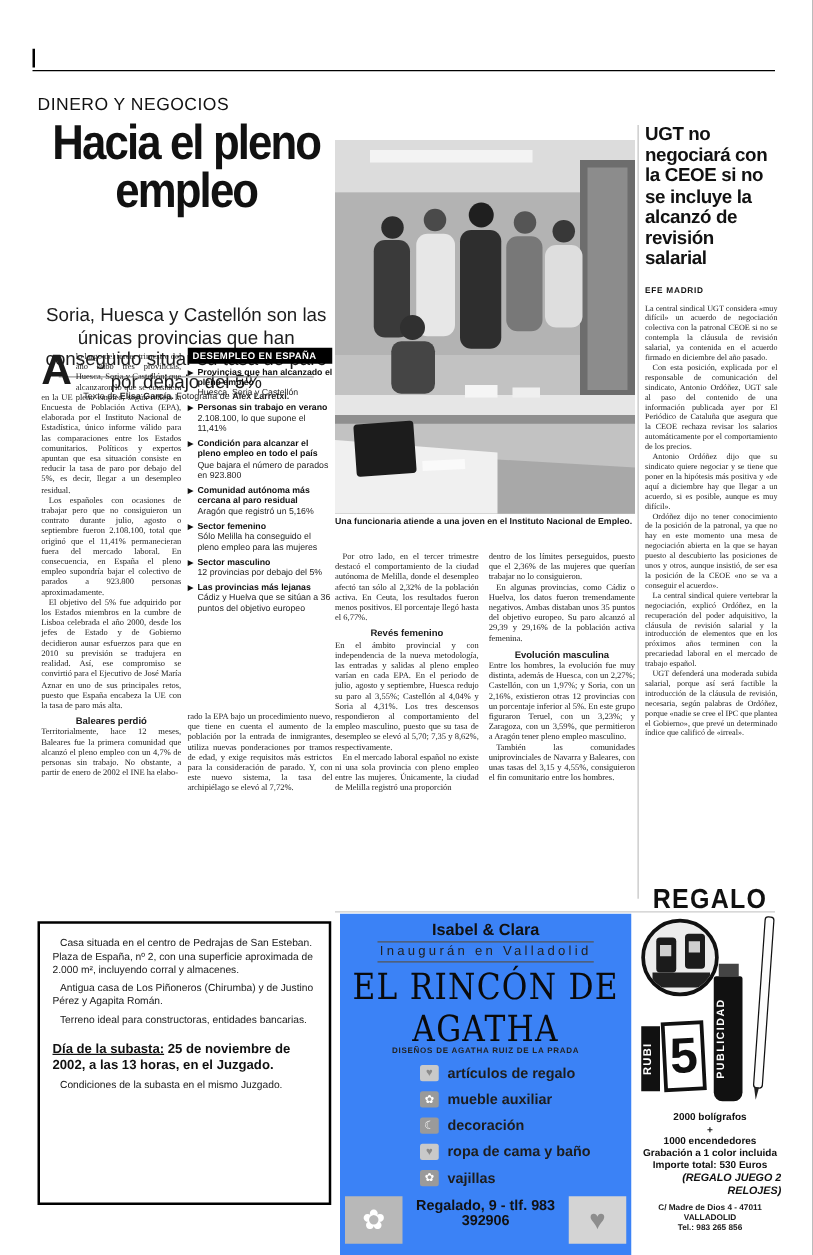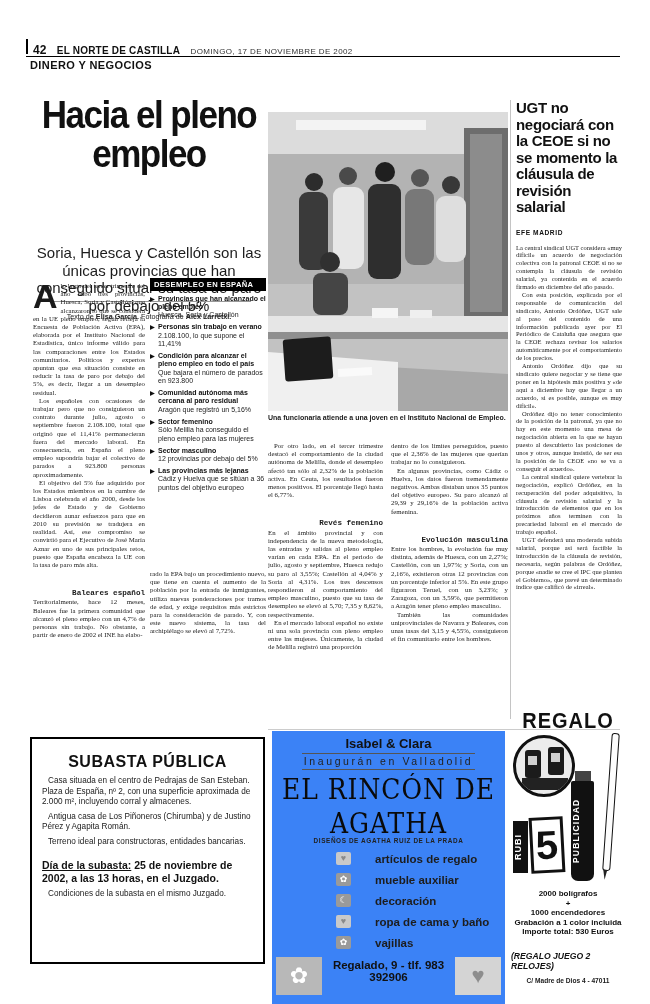--- a/index.html
+++ b/index.html
@@ -8,36 +8,36 @@
         font-family:"Liberation Serif",serif;color:#111;overflow:hidden}
   .abs{position:absolute}
 
   
   .hdr-tick{left:26px;top:39px;width:2px;height:15px;background:#000}
   .hdr-row{left:33px;top:40px;width:590px;height:14px;font-family:"Liberation Sans",sans-serif;white-space:nowrap}
   .hdr-pgnum{font-weight:bold;font-size:12px}
   .hdr-masthead{font-weight:bold;font-size:10px;margin-left:6px;letter-spacing:.2px}
   .hdr-date{font-size:8px;color:#333;margin-left:6px;letter-spacing:.4px}
   .hdr-rule{left:26px;top:56px;width:594px;height:1px;background:#000}
-  .section-title{left:30px;top:59px;font-family:"Liberation Sans",sans-serif;font-weight:bold;font-size:11px;letter-spacing:.4px}
+  .section-title{left:30px;top:75px;font-family:"Liberation Sans",sans-serif;font-weight:normal;font-size:14px;letter-spacing:.4px}
 
   
   .headline{left:27px;top:96px;width:244px;text-align:center;font-family:"Liberation Sans",sans-serif;
             font-weight:bold;font-size:35px;line-height:.97;letter-spacing:-1.5px;transform:scaleY(1.12);transform-origin:top}
   .subhead{left:27px;top:244px;width:244px;text-align:center;font-family:"Liberation Sans",sans-serif;
            font-size:15px;line-height:1.18;color:#1c1c1c}
   .byline{left:47px;top:301px;width:204px;border-top:1px solid #999;padding-top:10px;text-align:center;
           font-family:"Liberation Sans",sans-serif;font-size:7.2px;color:#222}
   .byline b{font-weight:bold}
 
   
   .col{position:absolute;text-align:justify;font-size:6.8px;line-height:8.2px;color:#1a1a1a;overflow:hidden}
   .col p{margin:0}
   .col p.ind{text-indent:6px}
-  .col .subh{font-family:Liberation Mono, monospace;font-weight:bold;font-size:7.6px;margin:20px 0 1px;text-align:right}
+  .col .subh{font-family:Liberation Sans, sans-serif;font-weight:bold;font-size:7.6px;margin:4px 0 1px;text-align:center}
   .dropcap{float:left;font-family:"Liberation Sans",sans-serif;font-weight:bold;font-size:34px;line-height:27px;
            margin:1px 3px 0 0}
   #col1{left:33px;top:282px;width:112px;height:437px}
   #col2cont{left:150px;top:570px;width:116px;height:149px}
   #col3{left:268px;top:442px;width:115px;height:284px}
   #col4{left:391px;top:442px;width:117px;height:284px}
 
   
   .ibox{left:150px;top:278px;width:116px;height:289px;font-family:"Liberation Sans",sans-serif;overflow:hidden}
   .ibox-title{background:#000;color:#fff;font-weight:bold;font-size:7.6px;line-height:13px;padding:0 4px;letter-spacing:.3px}
@@ -73,21 +73,21 @@
   
   .ad2{left:272px;top:731px;width:233px;height:308px;background:#3b82f6;padding-top:5px;
        font-family:"Liberation Sans",sans-serif;overflow:hidden}
   .ad2-h1{text-align:center;font-weight:bold;font-size:13px}
   .ad2-rule{margin:2px 30px 0;border-top:1px solid #555}
   .ad2-h2{text-align:center;font-size:10.5px;letter-spacing:2.6px;margin-top:1px;color:#222}
   .ad2-brand{text-align:center;font-family:"DejaVu Serif",serif;font-size:25px;letter-spacing:1px;margin-top:3px;
              transform:scaleY(1.15);transform-origin:top;color:#0a0a0a}
   .ad2-tag{text-align:center;font-weight:bold;font-size:6.4px;letter-spacing:.6px;margin-top:6px;color:#222}
   .ad2-items{margin:8px 0 0 64px}
-  .ad2-item{display:flex;align-items:center;gap:24px;margin-bottom:8px}
+  .ad2-item{display:flex;align-items:center;gap:7px;margin-bottom:8px}
   .ad2-ic{width:15px;height:13px;border-radius:2px;text-align:center;font-size:9px;line-height:13px}
   .ic-dark{background:#9a9a9a;color:#fff}
   .ic-light{background:#c9c9c9;color:#8a8a8a}
   .ic-heart::before{content:"\2665"}
   .ic-flower::before{content:"\273F"}
   .ic-moon::before{content:"\263E"}
   .ad2-item-label{font-weight:bold;font-size:11.5px;color:#1d1d1d}
   .ad2-footer{position:relative;height:40px;margin-top:2px}
   .ad2-f-ic{position:absolute;top:0;width:46px;height:38px;text-align:center;font-size:22px;line-height:38px}
   .ad2-f-left{left:4px;background:#b8b8b8;color:#fff}
@@ -110,34 +110,29 @@
           font-weight:bold;font-size:40px;line-height:50px;text-align:center;transform:rotate(-3deg)}
   .r-cap{position:absolute;left:64px;top:38px;width:16px;height:10px;background:#444}
   .r-pub{position:absolute;left:60px;top:48px;width:23px;height:100px;background:#111;border-radius:7px 7px 2px 2px;
          color:#fff;writing-mode:vertical-rl;transform:rotate(180deg);text-align:center;font-weight:bold;
          font-size:8.5px;letter-spacing:1.2px}
   .r-pen{position:absolute;left:96px;top:0;width:8px;height:138px;background:#fdfdfd;border:1.5px solid #111;
          border-radius:3px;transform:rotate(4deg)}
   .r-pen::after{content:"";position:absolute;left:0;bottom:-10px;border-left:2.5px solid transparent;
                 border-right:2.5px solid transparent;border-top:10px solid #222}
   .r-lines{margin-top:4px;text-align:center;font-weight:bold;font-size:8px;line-height:9.6px}
-  .r-promo{margin-top:14px;text-align:left;font-weight:bold;font-style:italic;font-size:8.6px}
+  .r-promo{margin-top:0;text-align:right;font-weight:bold;font-style:italic;font-size:8.6px}
   .r-addr{margin-top:6px;text-align:center;font-weight:bold;font-size:6.6px;line-height:8px;color:#1a1a1a}
 </style>
 </head>
 <body>
 
 <div class="page">
 
   <div class="abs hdr-tick"></div>
-  <div class="abs hdr-row">
-    <span class="hdr-pgnum">42</span>
-    <span class="hdr-masthead">EL NORTE DE CASTILLA</span>
-    <span class="hdr-date">DOMINGO, 17 DE NOVIEMBRE DE 2002</span>
-  </div>
   <div class="abs hdr-rule"></div>
   <div class="abs section-title">DINERO Y NEGOCIOS</div>
 
   <div class="abs headline">Hacia el pleno empleo</div>
   <div class="abs subhead">Soria, Huesca y Castellón son las únicas provincias que han conseguido situar su tasa de paro por debajo del 5%</div>
   <div class="abs byline"><span>Texto de </span><b>Elisa García.</b><span> Fotografía de </span><b>Alex Larretxi.</b></div>
 
   <div class="abs photo">
     <svg width="240" height="299" viewBox="0 0 240 299">
       <rect x="0" y="0" width="240" height="299" fill="#c2c2c2"></rect>
@@ -167,21 +162,21 @@
       <rect x="16" y="226" width="48" height="42" rx="3" fill="#1c1c1c" transform="rotate(-4 40 247)"></rect>
       <rect x="70" y="256" width="34" height="8" fill="#fafafa" transform="rotate(-3 87 260)"></rect>
     </svg>
   </div>
   <div class="abs caption">Una funcionaria atiende a una joven en el Instituto Nacional de Empleo.</div>
 
   <div class="col" id="col1">
     <p><span class="dropcap">A</span><span>lo largo del tercer trimestre del año hubo tres provincias, Huesca, Soria y Castellón, que alcanzaron lo que se considera en la UE pleno empleo, según refleja la Encuesta de Población Activa (EPA), elaborada por el Instituto Nacional de Estadística, único informe válido para las comparaciones entre los Estados comunitarios. Políticos y expertos apuntan que esa situación consiste en reducir la tasa de paro por debajo del 5%, es decir, llegar a un desempleo residual.</span></p>
     <p class="ind">Los españoles con ocasiones de trabajar pero que no consiguieron un contrato durante julio, agosto o septiembre fueron 2.108.100, total que originó que el 11,41% permanecieran fuera del mercado laboral. En consecuencia, en España el pleno empleo supondría bajar el colectivo de parados a 923.800 personas aproximadamente.</p>
     <p class="ind">El objetivo del 5% fue adquirido por los Estados miembros en la cumbre de Lisboa celebrada el año 2000, desde los jefes de Estado y de Gobierno decidieron aunar esfuerzos para que en 2010 su previsión se tradujera en realidad. Así, ese compromiso se convirtió para el Ejecutivo de José María Aznar en uno de sus principales retos, puesto que España encabeza la UE con la tasa de paro más alta.</p>
-    <div class="subh">Baleares español</div>
+    <div class="subh">Baleares perdió</div>
     <p>Territorialmente, hace 12 meses, Baleares fue la primera comunidad que alcanzó el pleno empleo con un 4,7% de personas sin trabajo. No obstante, a partir de enero de 2002 el INE ha elabo-</p>
   </div>
 
   <div class="abs ibox">
     <div class="ibox-title">DESEMPLEO EN ESPAÑA</div>
     <div class="ibox-item">
       <div class="ibox-label"><span class="arr">▶</span><span>Provincias que han alcanzado el pleno empleo</span></div>
       <div class="ibox-value">Huesca, Soria y Castellón</div>
     </div>
     <div class="ibox-item">
@@ -224,36 +219,35 @@
   <div class="col" id="col4">
     <p>dentro de los límites perseguidos, puesto que el 2,36% de las mujeres que querían trabajar no lo consiguieron.</p>
     <p class="ind">En algunas provincias, como Cádiz o Huelva, los datos fueron tremendamente negativos. Ambas distaban unos 35 puntos del objetivo europeo. Su paro alcanzó al 29,39 y 29,16% de la población activa femenina.</p>
     <div class="subh">Evolución masculina</div>
     <p>Entre los hombres, la evolución fue muy distinta, además de Huesca, con un 2,27%; Castellón, con un 1,97%; y Soria, con un 2,16%, existieron otras 12 provincias con un porcentaje inferior al 5%. En este grupo figuraron Teruel, con un 3,23%; y Zaragoza, con un 3,59%, que permitieron a Aragón tener pleno empleo masculino.</p>
     <p class="ind">También las comunidades uniprovinciales de Navarra y Baleares, con unas tasas del 3,15 y 4,55%, consiguieron el fin comunitario entre los hombres.</p>
   </div>
 
   <div class="abs vrule"></div>
   <div class="abs rcol">
-    <div class="rhead">UGT no negociará con la CEOE si no se momento la cláusula de revisión salarial</div>
+    <div class="rhead">UGT no negociará con la CEOE si no se incluye la alcanzó de revisión salarial</div>
     <div class="rbyline">EFE MADRID</div>
     <div class="rbody">
       <p>La central sindical UGT considera «muy difícil» un acuerdo de negociación colectiva con la patronal CEOE si no se contempla la cláusula de revisión salarial, ya contenida en el acuerdo firmado en diciembre del año pasado.</p>
       <p class="ind">Con esta posición, explicada por el responsable de comunicación del sindicato, Antonio Ordóñez, UGT sale al paso del contenido de una información publicada ayer por El Periódico de Cataluña que asegura que la CEOE rechaza revisar los salarios automáticamente por el comportamiento de los precios.</p>
       <p class="ind">Antonio Ordóñez dijo que su sindicato quiere negociar y se tiene que poner en la hipótesis más positiva y «de aquí a diciembre hay que llegar a un acuerdo, si es posible, aunque es muy difícil».</p>
       <p class="ind">Ordóñez dijo no tener conocimiento de la posición de la patronal, ya que no hay en este momento una mesa de negociación abierta en la que se hayan puesto al descubierto las posiciones de unos y otros, aunque insistió, de ser esa la posición de la CEOE «no se va a conseguir el acuerdo».</p>
       <p class="ind">La central sindical quiere vertebrar la negociación, explicó Ordóñez, en la recuperación del poder adquisitivo, la cláusula de revisión salarial y la introducción de elementos que en los próximos años terminen con la precariedad laboral en el mercado de trabajo español.</p>
       <p class="ind">UGT defenderá una moderada subida salarial, porque así será factible la introducción de la cláusula de revisión, necesaria, según palabras de Ordóñez, porque «nadie se cree el IPC que plantea el Gobierno», que prevé un determinado índice que calificó de «irreal».</p>
     </div>
   </div>
 
   <div class="abs ads-rule"></div>
 
   <div class="abs ad1">
-    <div class="ad1-sub">SUBASTA PÚBLICA</div>
     <p class="ad1-p">Casa situada en el centro de Pedrajas de San Esteban. Plaza de España, nº 2, con una superficie aproximada de 2.000 m², incluyendo corral y almacenes.</p>
     <p class="ad1-p">Antigua casa de Los Piñoneros (Chirumba) y de Justino Pérez y Agapita Román.</p>
     <p class="ad1-p">Terreno ideal para constructoras, entidades bancarias.</p>
     <div class="ad1-big"><span class="u">Día de la subasta:</span><span> 25 de noviembre de 2002, a las 13 horas, en el Juzgado.</span></div>
     <p class="ad1-p">Condiciones de la subasta en el mismo Juzgado.</p>
   </div>
 
   <div class="abs ad2">
     <div class="ad2-h1">Isabel &amp; Clara</div>
     <div class="ad2-rule"></div>

